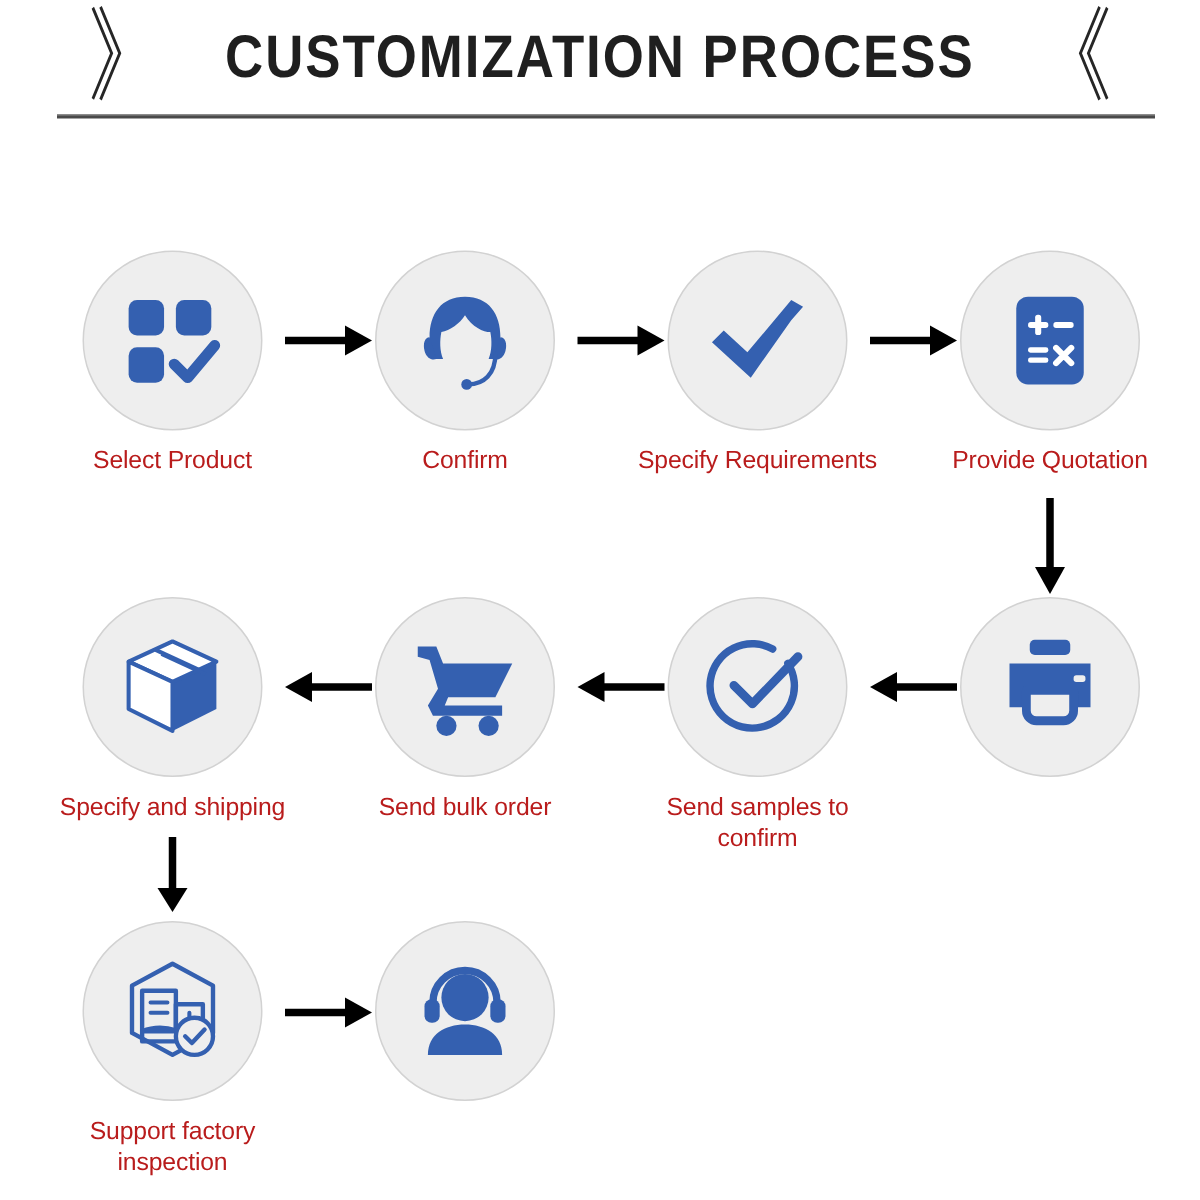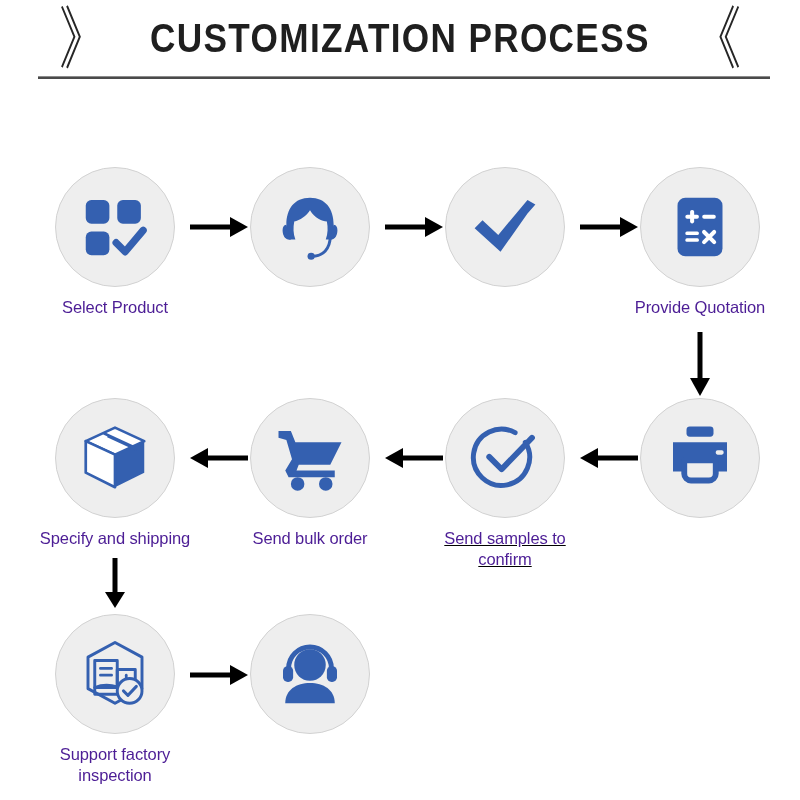--- a/index.html
+++ b/index.html
@@ -87,21 +87,21 @@
     top: 50%;
     transform: translate(-50%, -50%);
     width: 72px;
     height: 72px;
     display: block;
   }
   .label {
     margin-top: 10px;
     font-size: 16.5px;
     line-height: 21px;
-    color: #4c1d95;
+    color: #b91c1c;
     font-family: "Liberation Sans", sans-serif;
     font-weight: 400;
     letter-spacing: -0.1px;
     white-space: pre-line;
   }
 
   
   .arrow-h, .arrow-v {
     position: absolute;
   }
@@ -140,33 +140,35 @@
     <svg class="icon-wrap" viewBox="0 0 64 64">
       <path d="M32 6 C18 6 11 16 11 30 C11 36 12 40 14 43 L19 43 C17 38 17 32 18 27
                C23 26 29 22 32 17 C36 24 43 27 47 27 C48 32 48 38 46 43 L51 43
                C53 40 53 36 53 30 C53 16 46 6 32 6 Z" fill="#3460b0"></path>
       <path d="M11 30 C8 30 7 34 8 38 C9 42 12 44 15 43 Z" fill="#3460b0"></path>
       <path d="M53 30 C56 30 57 34 56 38 C55 42 52 44 49 43 Z" fill="#3460b0"></path>
       <path d="M50 40 C50 52 43 58 34 58" fill="none" stroke="#3460b0" stroke-width="2.6"></path>
       <circle cx="33" cy="58" r="3.2" fill="#3460b0"></circle>
     </svg>
   </div>
+  <div class="label">Confirm</div>
 </div>
 
 <svg class="arrow-h" style="left:383px; top:212px;" width="62" height="30" viewBox="0 0 62 30">
   <path d="M2 15 H44" stroke="#000" stroke-width="5"></path>
   <path d="M42 5 L60 15 L42 25 Z" fill="#000"></path>
 </svg>
 
 <div class="node" style="left:425px; top:167px;">
   <div class="circle">
     <svg class="icon-wrap" viewBox="0 0 64 64">
       <path d="M5 33 L12 26 L26 39 L52 8 L59 12 L52 20 L28 54 Z" fill="#3460b0"></path>
     </svg>
   </div>
+  <div class="label">Specify Requirements</div>
 </div>
 
 <svg class="arrow-h" style="left:578px; top:212px;" width="62" height="30" viewBox="0 0 62 30">
   <path d="M2 15 H44" stroke="#000" stroke-width="5"></path>
   <path d="M42 5 L60 15 L42 25 Z" fill="#000"></path>
 </svg>
 
 <div class="node" style="left:620px; top:167px;">
   <div class="circle">
     <svg class="icon-wrap" viewBox="0 0 64 64">
@@ -214,21 +216,21 @@
     </svg>
   </div>
   <div class="label">Send bulk order</div>
 </div>
 
 <svg class="arrow-h" style="left:383px; top:443px;" width="62" height="30" viewBox="0 0 62 30">
   <path d="M18 15 H60" stroke="#000" stroke-width="5"></path>
   <path d="M20 5 L2 15 L20 25 Z" fill="#000"></path>
 </svg>
 
-<div class="node" style="left:425px; top:398px;text-decoration:underline;">
+<div class="node" style="left:425px; top:398px;">
   <div class="circle">
     <svg class="icon-wrap" viewBox="0 0 64 64">
       <path d="M50 18 A25 25 0 1 1 41 9.5" fill="none" stroke="#3460b0" stroke-width="4.4" stroke-linecap="round"></path>
       <path d="M18 31 L29 42 L56 14" fill="none" stroke="#3460b0" stroke-width="5.2" stroke-linecap="round" stroke-linejoin="round"></path>
     </svg>
   </div>
   <div class="label">Send samples to confirm</div>
 </div>
 
 <svg class="arrow-h" style="left:578px; top:443px;" width="62" height="30" viewBox="0 0 62 30">

